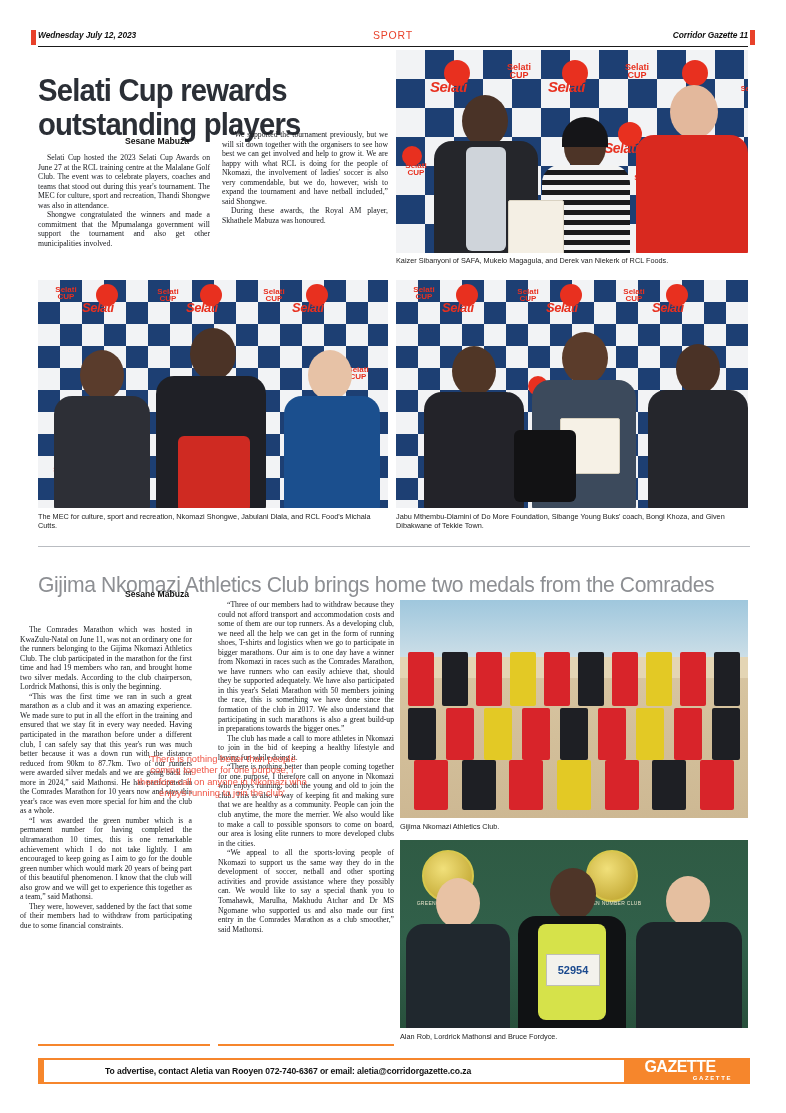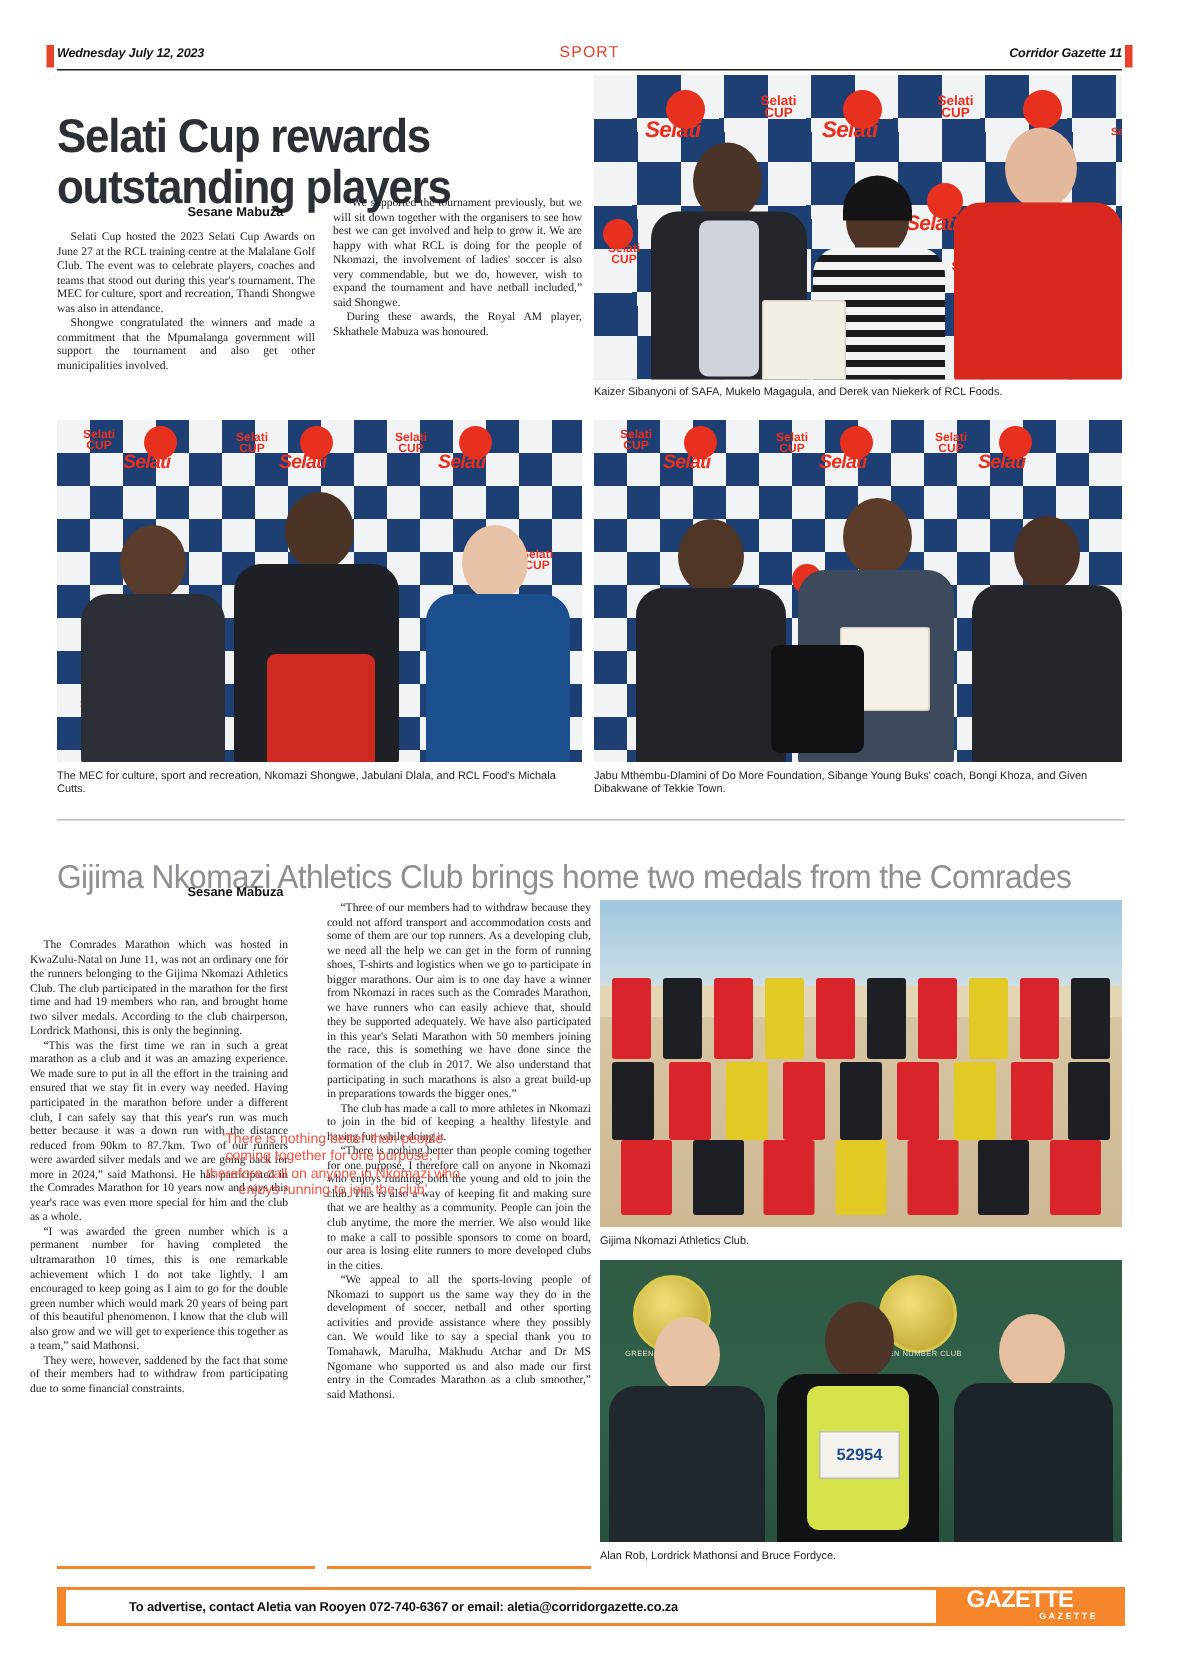--- a/index.html
+++ b/index.html
@@ -233,20 +233,21 @@
     align-items: center;
     padding-left: 42px;
     box-sizing: border-box;
   }
   .footer-text {
     font-family: "Liberation Sans", sans-serif;
     font-size: 8.6px;
     font-weight: bold;
     color: #111;
     letter-spacing: -0.1px;
+    margin-left: 19px;
   }
   .footer-logo {
     position: absolute;
     right: 14px;
     top: 1px;
     width: 112px;
     height: 24px;
     text-align: center;
     color: #ffffff;
   }

